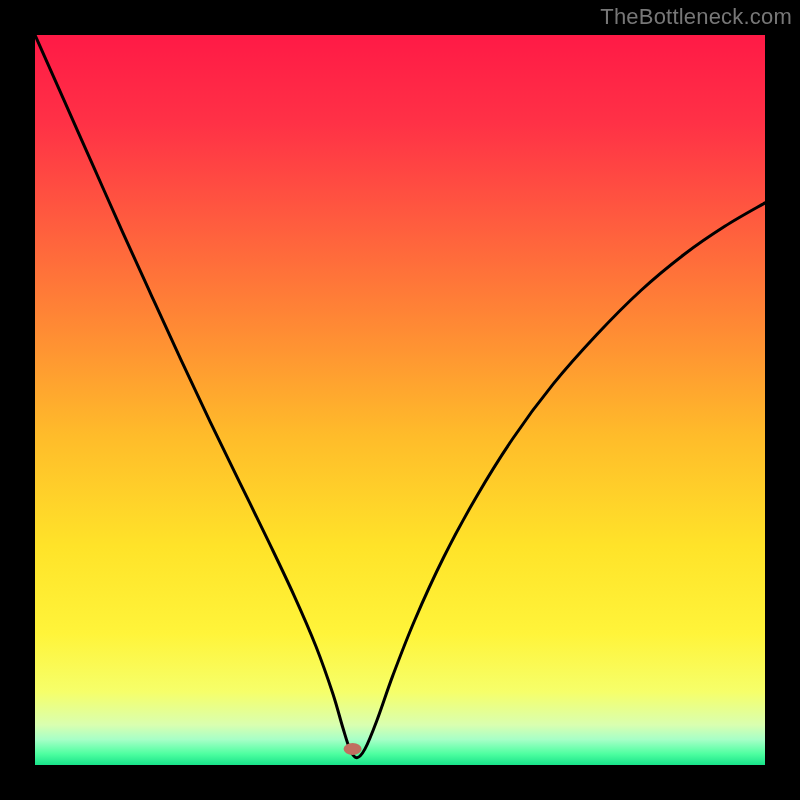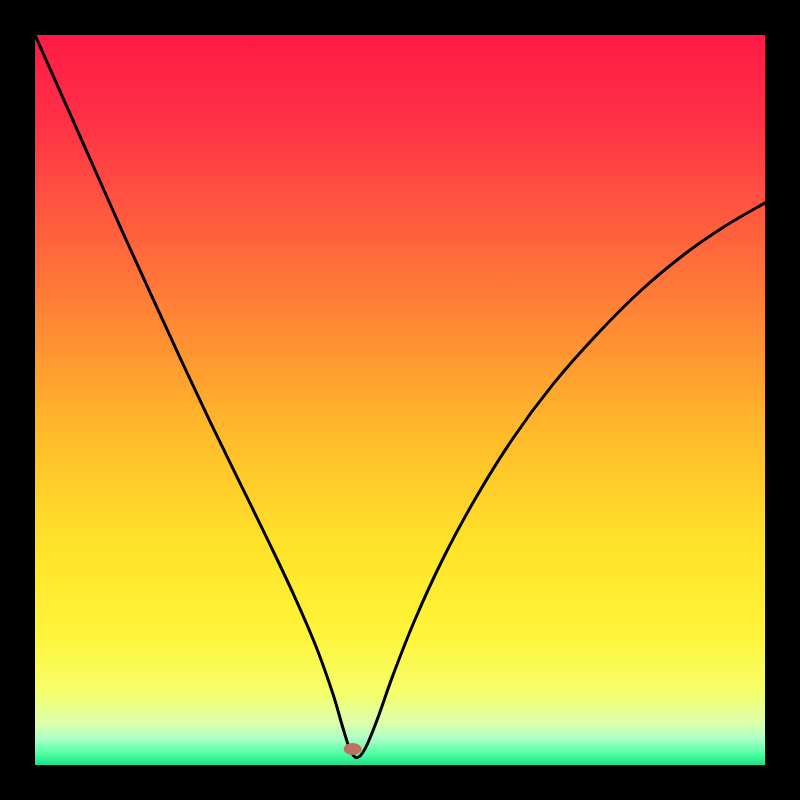--- a/index.html
+++ b/index.html
@@ -35,20 +35,21 @@
     font-size: 22px;
     font-weight: 500;
     letter-spacing: 0.2px;
     user-select: none;
   }
 </style>
 </head>
 <body>
 
 <div class="frame">
+  <div class="watermark">TheBottleneck.com</div>
   <div class="plot">
     <svg id="svg" width="730" height="730" viewBox="0 0 730 730">
       <defs>
         <linearGradient id="bg-grad" x1="0" y1="0" x2="0" y2="1">
             <stop offset="0.0%" stop-color="#ff1a46"></stop>
             <stop offset="12.0%" stop-color="#ff3146"></stop>
             <stop offset="25.0%" stop-color="#ff5a3f"></stop>
             <stop offset="40.0%" stop-color="#ff8a34"></stop>
             <stop offset="55.0%" stop-color="#ffbc2a"></stop>
             <stop offset="70.0%" stop-color="#ffe329"></stop>

